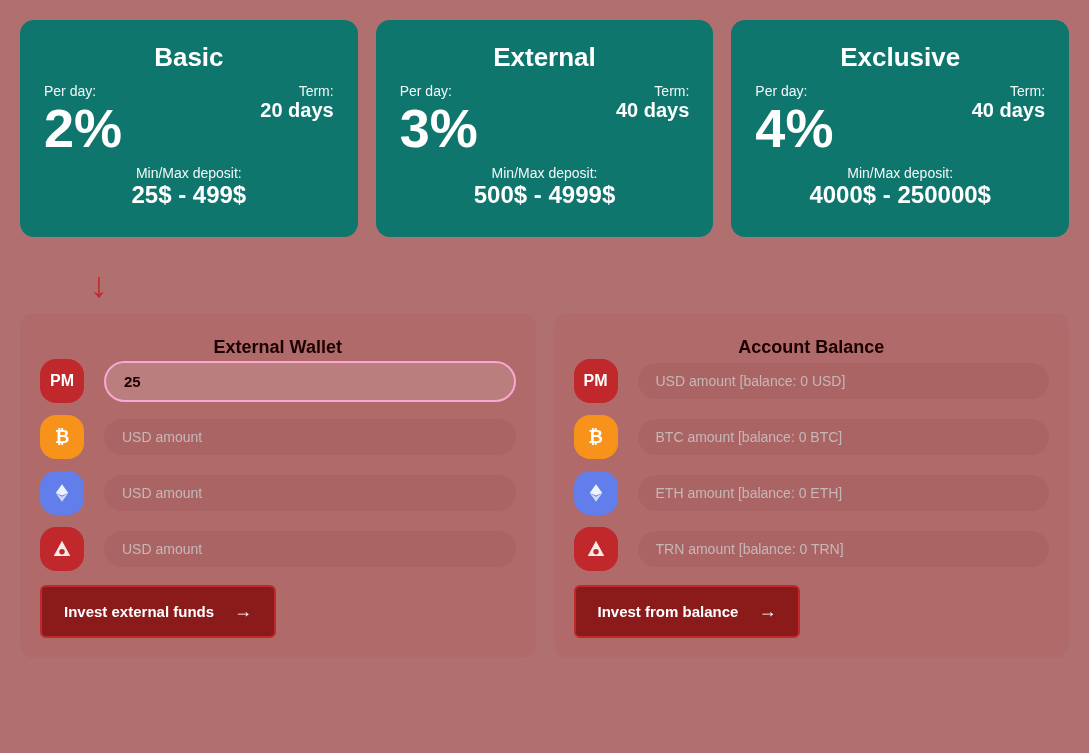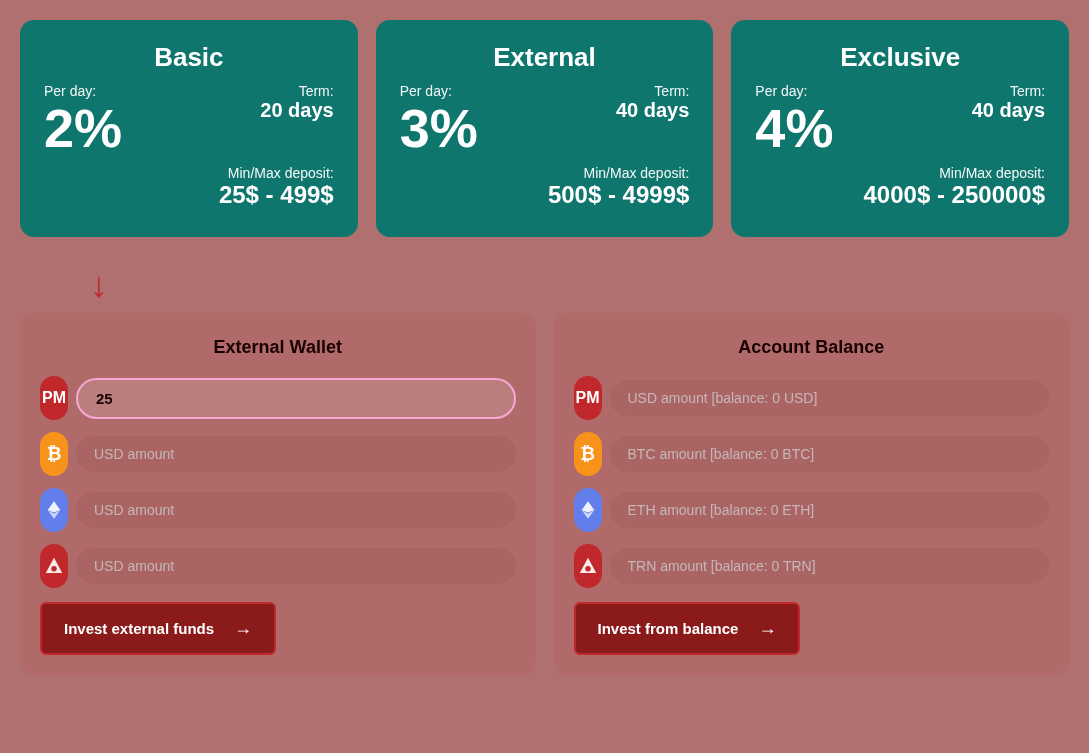--- a/index.html
+++ b/index.html
@@ -51,21 +51,21 @@
     }
     .plan-card .term-label {
       font-size: 14px;
       opacity: 0.95;
     }
     .plan-card .term-value {
       font-size: 20px;
       font-weight: bold;
     }
     .plan-card .minmax-block {
-      text-align: right;
+      text-align: center;
       margin-top: 10px;
     }
     .plan-card .minmax-label {
       font-size: 14px;
       opacity: 0.95;
     }
     .plan-card .minmax-value {
       font-size: 24px;
       font-weight: bold;
     }
@@ -91,40 +91,40 @@
       flex: 1;
       background: rgba(180, 100, 100, 0.45);
       border-radius: 14px;
       padding: 24px 20px 20px 20px;
     }
     .panel-title {
       text-align: center;
       font-size: 18px;
       font-weight: bold;
       color: #1a0000;
-      margin-bottom: 18px;
+      margin-bottom: 1px;
     }
     .input-row {
       display: flex;
       align-items: center;
       margin-bottom: 12px;
       position: relative;
     }
     .currency-icon {
-      width: 28px;
+      width: 44px;
       height: 44px;
       border-radius: 16px;
       display: flex;
       align-items: center;
       justify-content: center;
       font-weight: bold;
       font-size: 14px;
       color: white;
       flex-shrink: 0;
-      margin-right: 8px;
+      margin-right: 20px;
     }
     .pm-icon { background: #c0282c; font-size: 16px; }
     .btc-icon { background: #f7931a; }
     .eth-icon { background: #627eea; }
     .trn-icon { background: #c0282c; }
 
     .crypto-input {
       flex: 1;
       background: rgba(160, 90, 90, 0.35);
       border: none;

